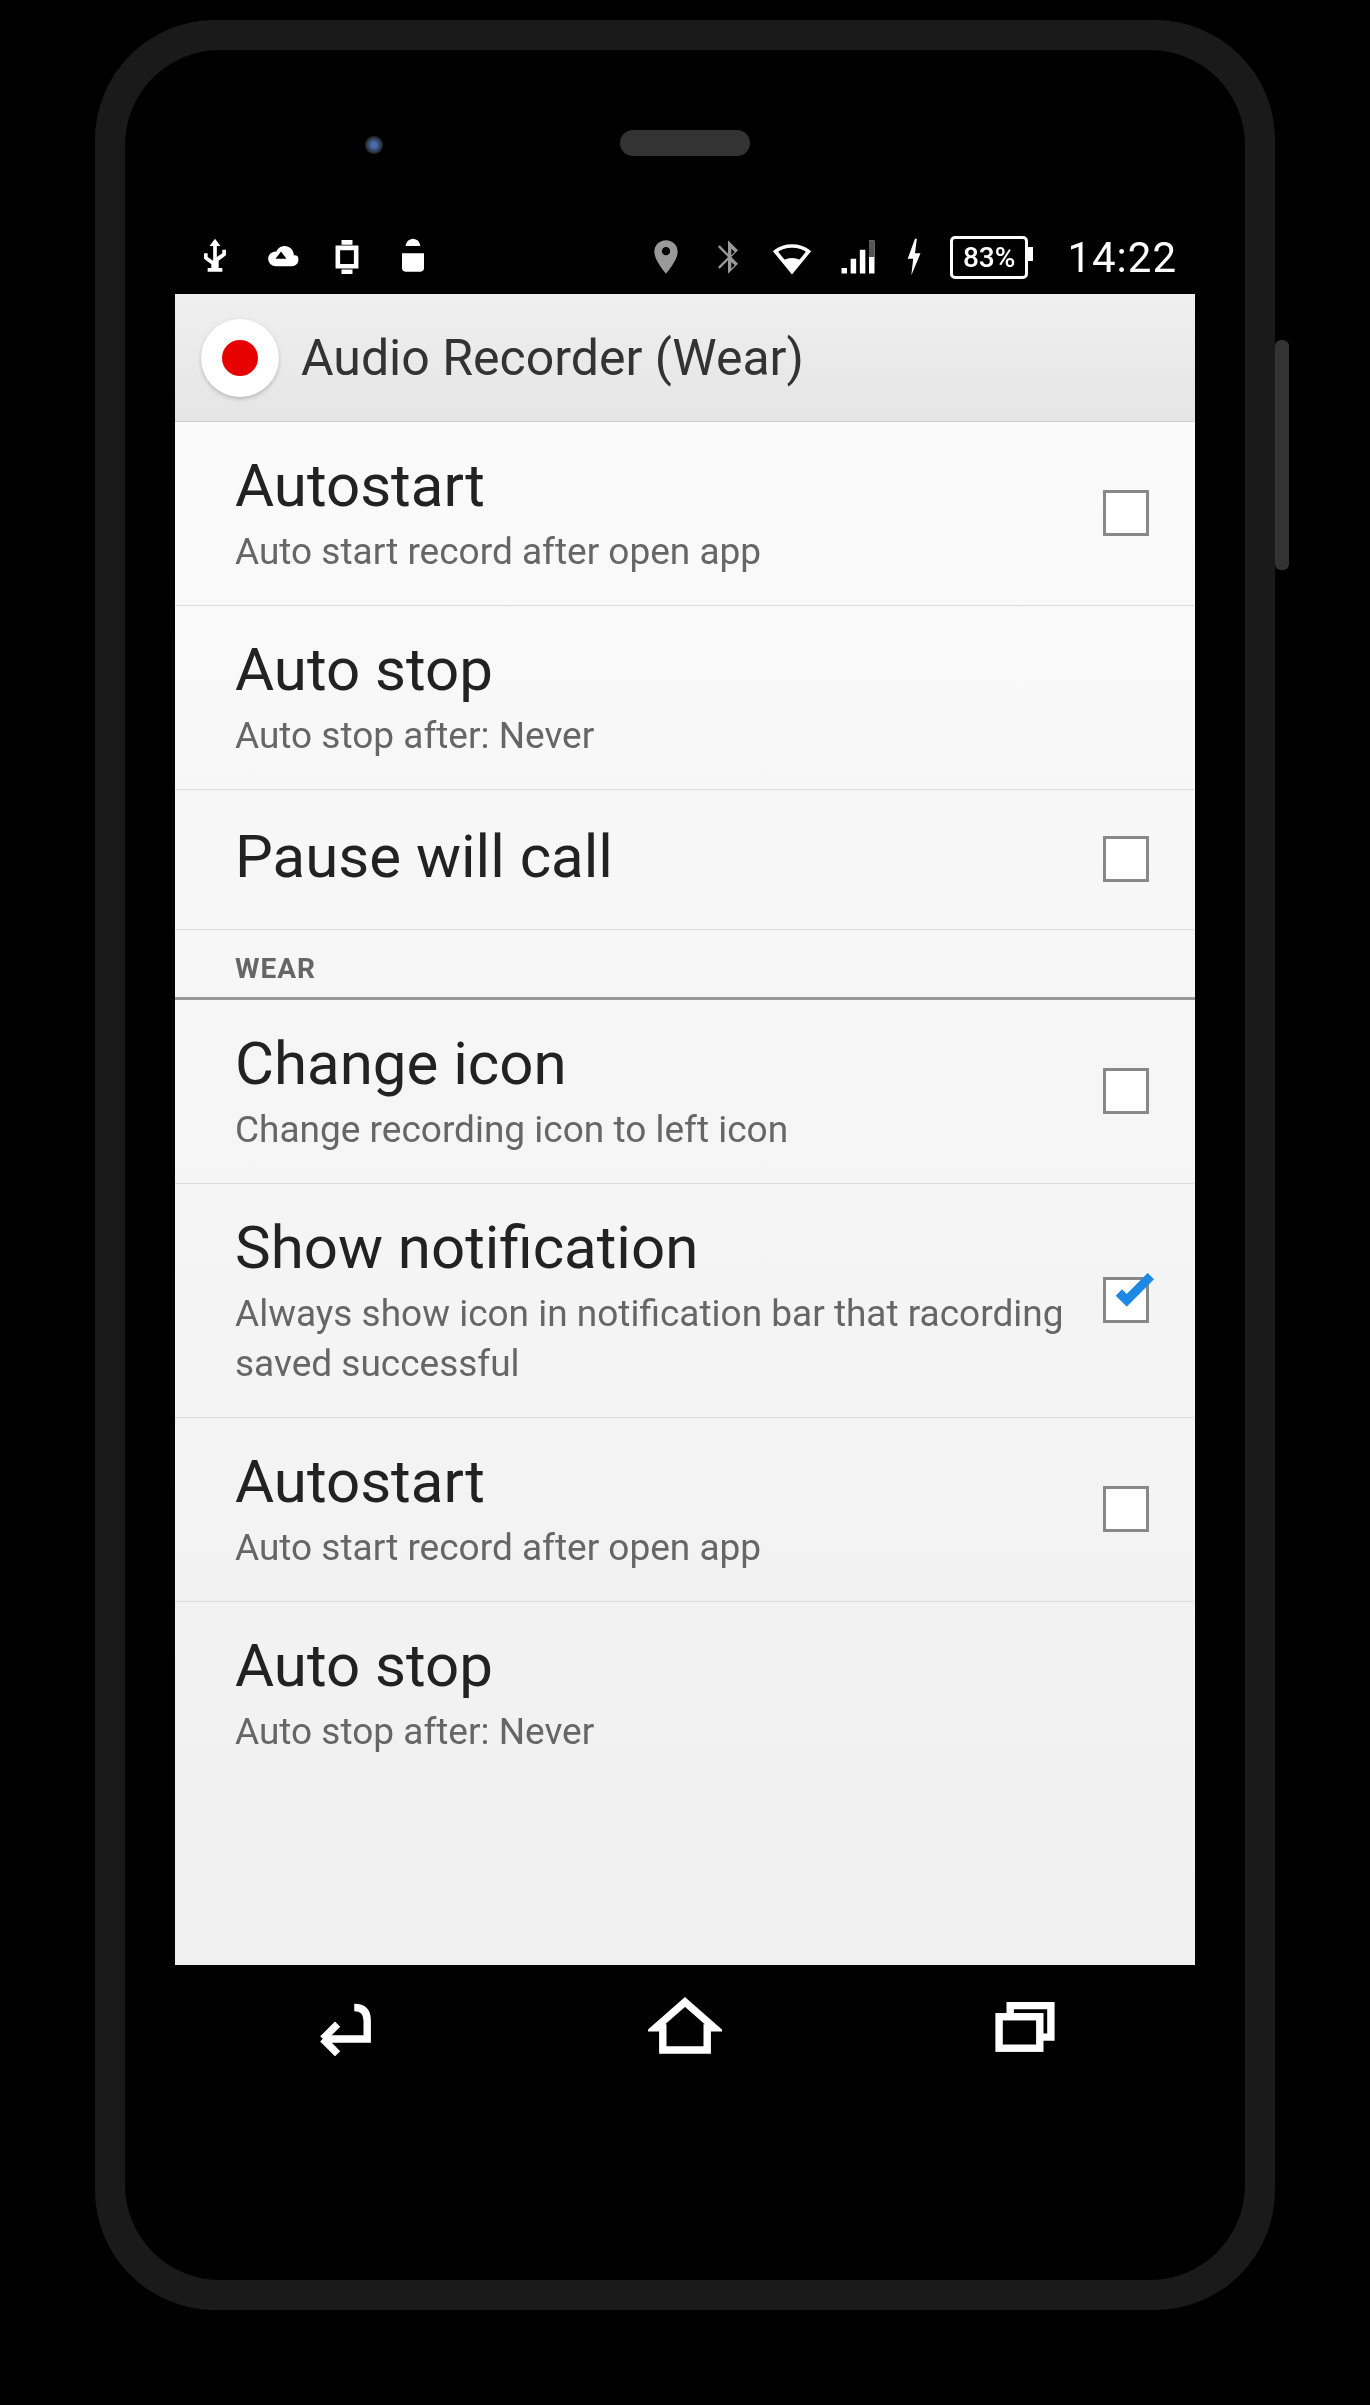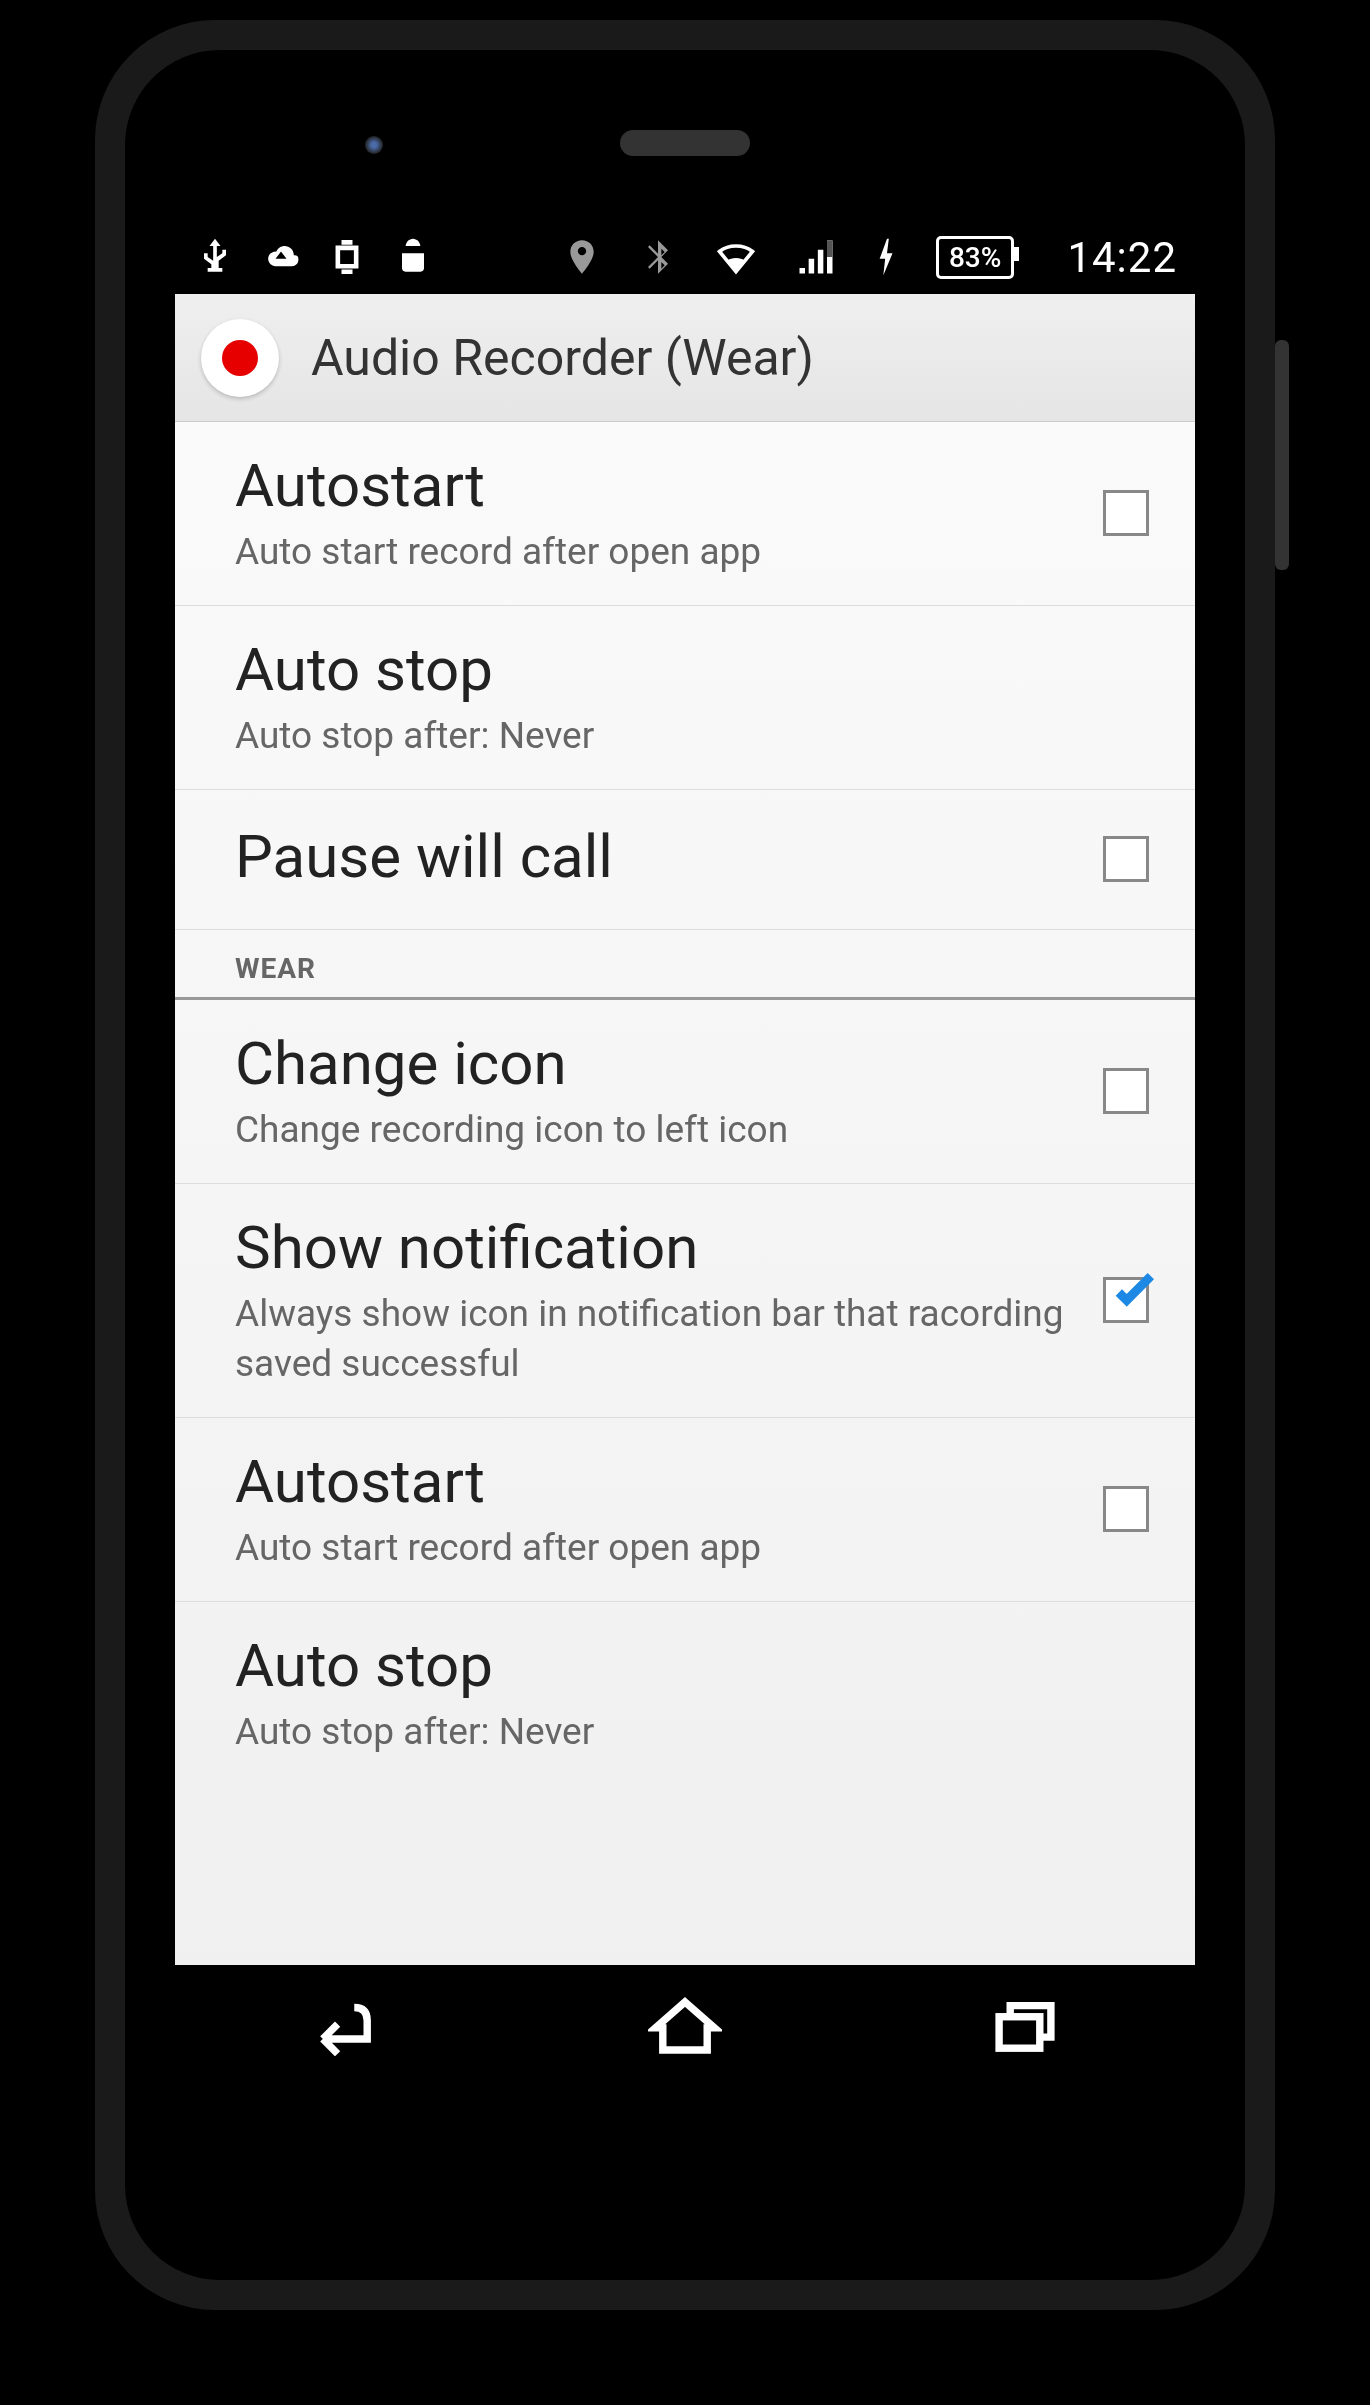--- a/index.html
+++ b/index.html
@@ -61,21 +61,21 @@
     .status-bar {
       height: 74px;
       background: #000;
       color: #fff;
       display: flex;
       align-items: center;
       padding: 0 18px;
       font-size: 38px;
     }
     .status-left { display: flex; gap: 22px; align-items: center; }
-    .status-right { margin-left: auto; display: flex; gap: 36px; align-items: center; }
+    .status-right { margin-left: auto; display: flex; gap: 22px; align-items: center; }
     .status-icon { fill: #fff; width: 44px; height: 44px; }
     .status-icon-sm { fill: #ccc; width: 40px; height: 40px; }
     .battery-box {
       border: 3px solid #fff;
       border-radius: 5px;
       padding: 2px 10px;
       font-size: 28px;
       font-weight: 500;
       position: relative;
     }
@@ -89,21 +89,21 @@
       background: #fff;
     }
     .clock { font-size: 42px; font-weight: 400; letter-spacing: 1px; margin-left: 17px; }
     .app-header {
       height: 128px;
       background: linear-gradient(#efefef, #e5e5e5);
       border-bottom: 1px solid #ccc;
       display: flex;
       align-items: center;
       padding: 0 26px;
-      gap: 32px;
+      gap: 22px;
     }
     .app-icon {
       width: 78px;
       height: 78px;
       background: #fff;
       border-radius: 50%;
       display: flex;
       align-items: center;
       justify-content: center;
       box-shadow: 0 2px 4px rgba(0,0,0,0.2);

